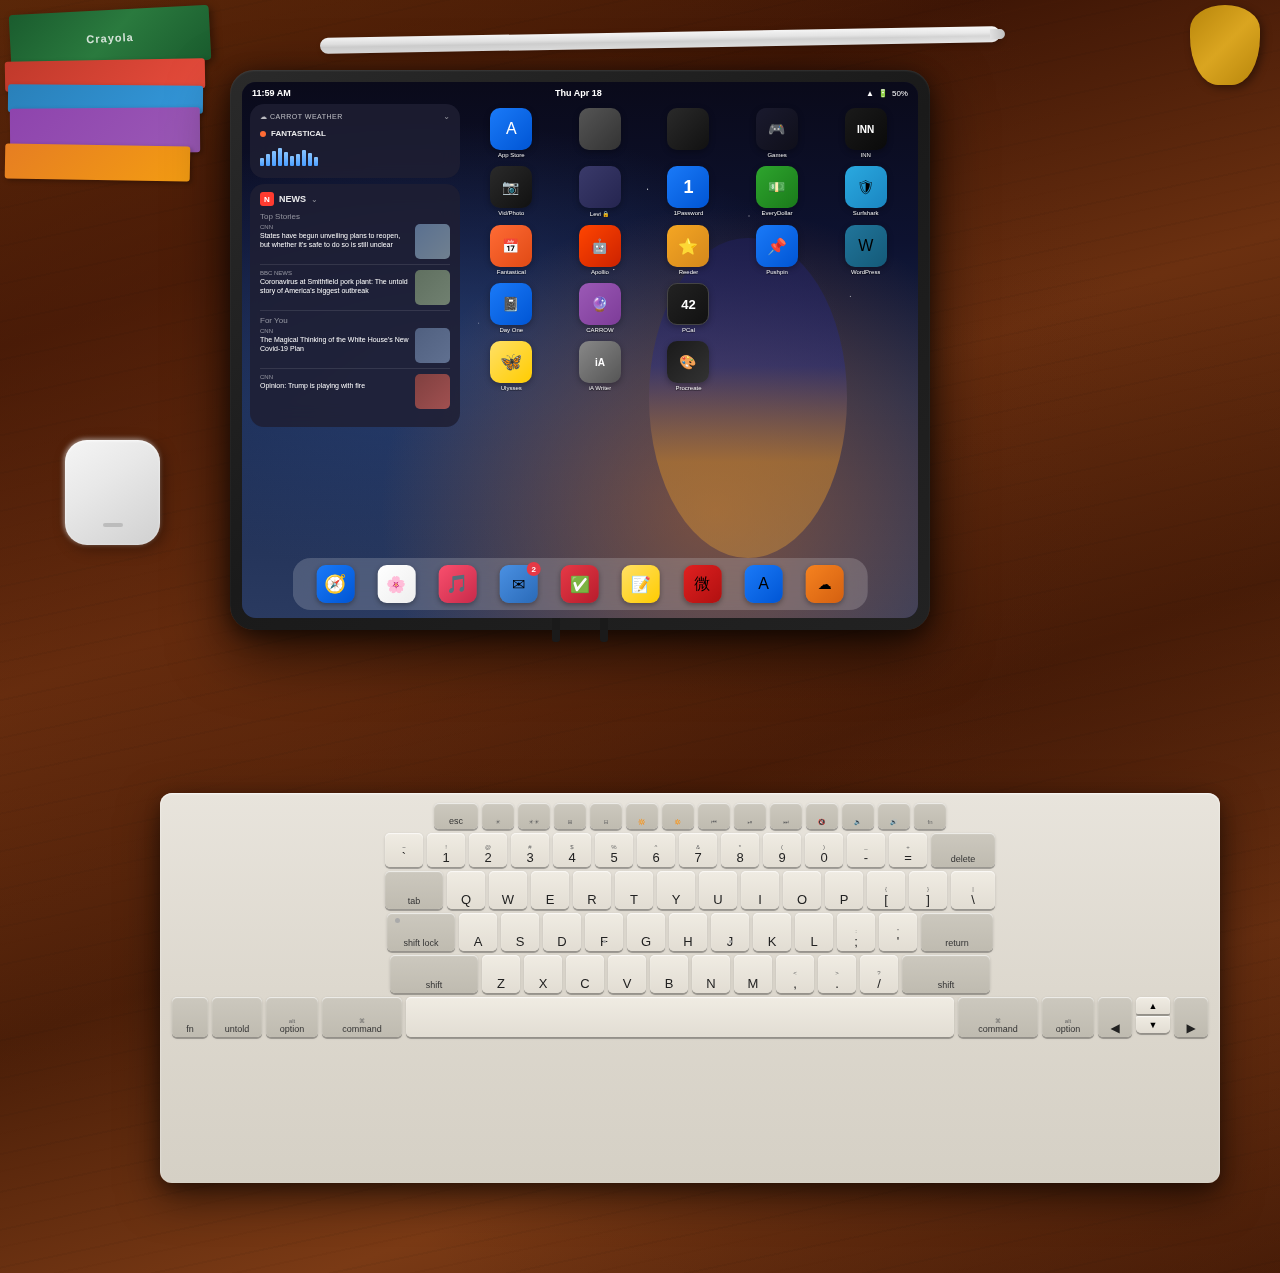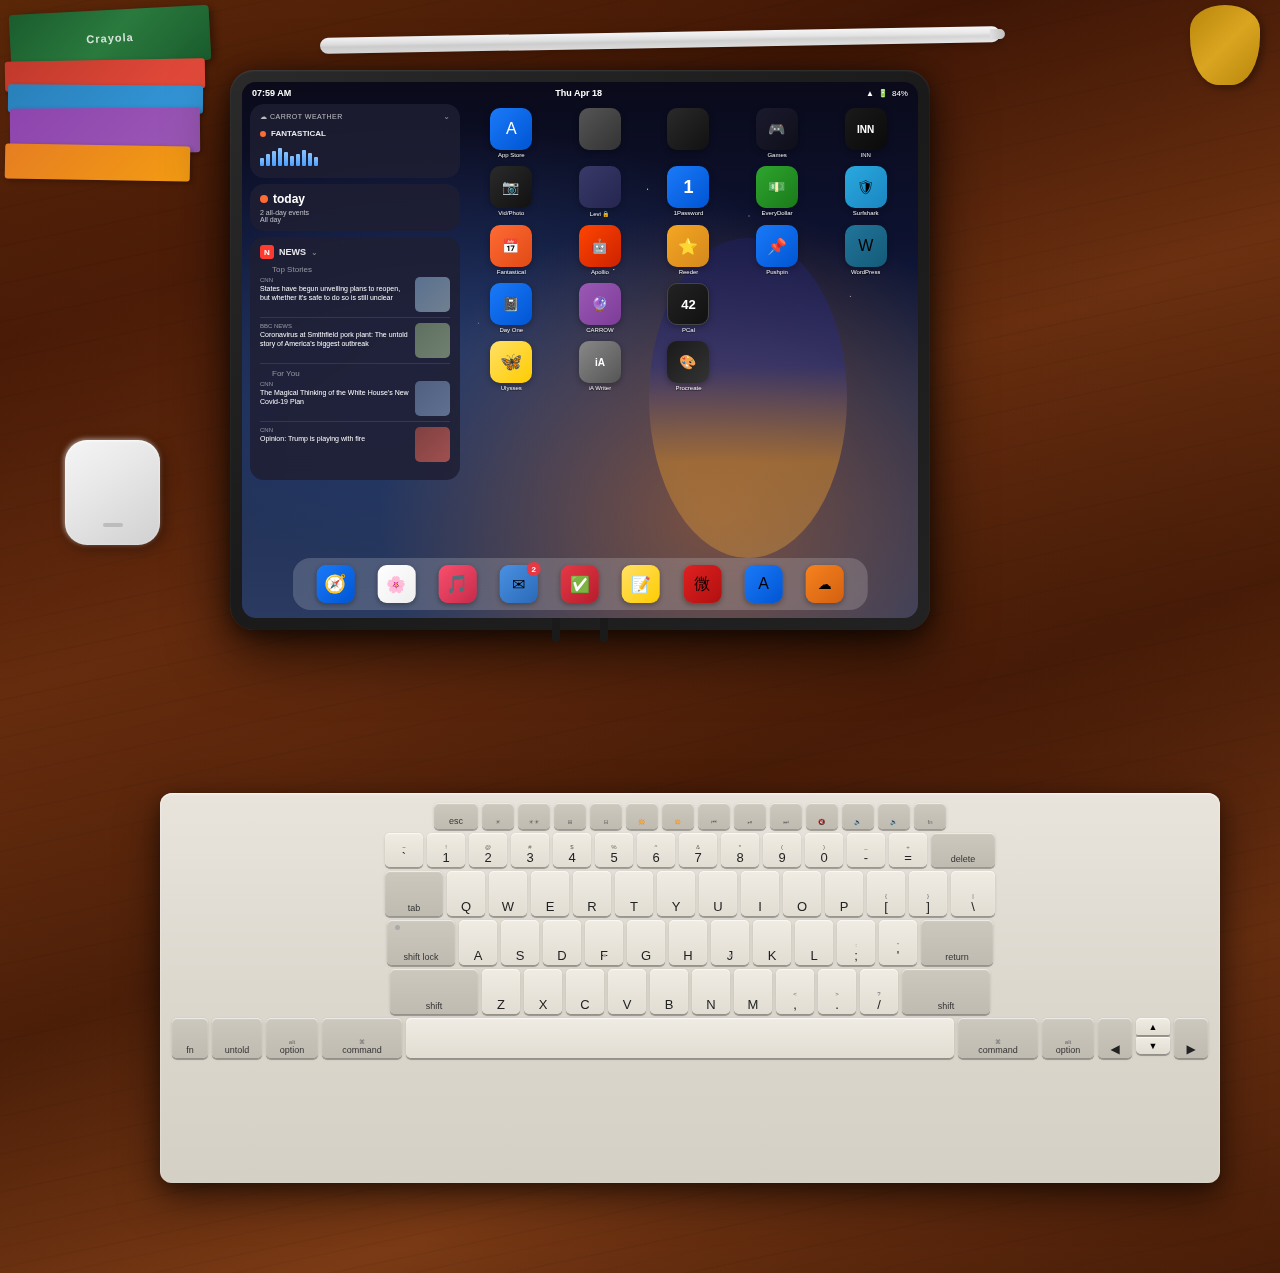--- a/index.html
+++ b/index.html
@@ -430,21 +430,21 @@
     .news-thumb {
       width: 35px;
       height: 35px;
       border-radius: 5px;
       background: linear-gradient(135deg, #4a6080, #6a8090);
       flex-shrink: 0;
     }
     .news-section-label {
       font-size: 8px;
       color: rgba(255,255,255,0.5);
-      margin: 4px 12px 3px;
+      margin: 4px 0 3px;
       font-weight: 500;
     }
 
     
     .app-grid {
       position: absolute;
       top: 22px;
       left: 225px;
       right: 8px;
       display: grid;
@@ -574,21 +574,21 @@
     }
 
     
     .key-special {
       background: linear-gradient(180deg, #ccc8be 0%, #bfbbb0 100%);
     }
 
     
     .key-fn-row { height: 26px; }
     .key-num-row { height: 34px; }
-    .key-letter-row { height: 45px; }
+    .key-letter-row { height: 38px; }
     .key-bottom-row { height: 40px; }
 
     
     .stand-left {
       position: absolute;
       bottom: -12px;
       left: 46%;
       width: 8px;
       height: 25px;
       background: #1a1a1a;
@@ -632,26 +632,26 @@
     <div class="stand-left"></div>
     <div class="stand-right"></div>
 
     <div class="ipad-screen">
 
       <div class="ipad-wallpaper">
         <div class="anime-figure"></div>
       </div>
 
       <div class="status-bar">
-        <span class="status-time">07:59 AM</span>
+        <span class="status-time">11:59 AM</span>
         <span class="status-time">Thu Apr 18</span>
         <div class="status-right">
           <span class="status-icon">▲</span>
           <span class="status-icon">🔋</span>
-          <span class="battery-text">84%</span>
+          <span class="battery-text">50%</span>
         </div>
       </div>
 
       <div class="widget-area">
 
         <div class="widget-weather">
           <div class="widget-header">
             <span class="widget-title-small">☁ CARROT WEATHER</span>
             <span class="widget-chevron">⌄</span>
           </div>
@@ -666,30 +666,20 @@
             <div class="weather-bar" style="height:18px"></div>
             <div class="weather-bar" style="height:14px"></div>
             <div class="weather-bar" style="height:10px"></div>
             <div class="weather-bar" style="height:12px"></div>
             <div class="weather-bar" style="height:16px"></div>
             <div class="weather-bar" style="height:13px"></div>
             <div class="weather-bar" style="height:9px"></div>
           </div>
         </div>
 
-        <div class="widget-calendar">
-          <div style="display:flex;align-items:center;margin-bottom:3px">
-            <div class="cal-today-dot"></div>
-            <span class="cal-today-label">today</span>
-          </div>
-          <div class="cal-events">
-            <span>2 all-day events</span><br>
-            <span>All day</span>
-          </div>
-        </div>
 
         <div class="widget-news">
           <div class="news-header">
             <div class="news-icon">N</div>
             <span class="news-label">NEWS</span>
             <span class="widget-chevron">⌄</span>
           </div>
           <div class="news-section-label">Top Stories</div>
 
           <div class="news-item">

